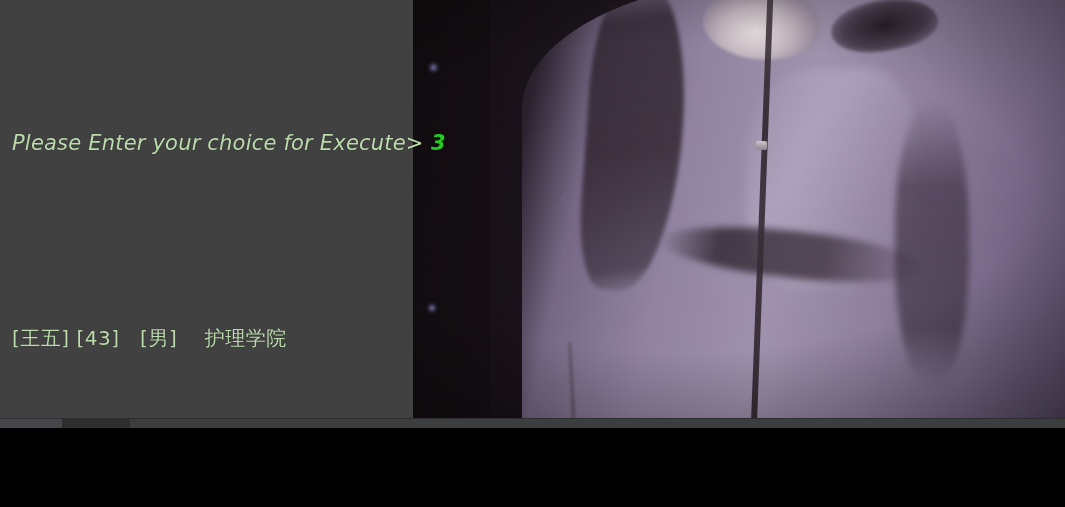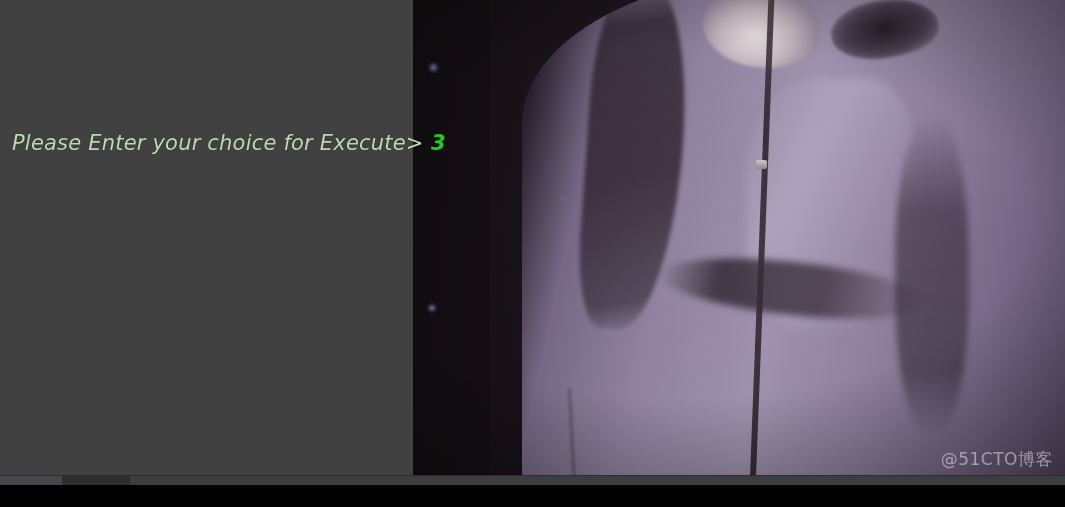--- a/index.html
+++ b/index.html
@@ -3,21 +3,21 @@
 <meta charset="utf-8">
 <style>
   html, body {
     margin: 0;
     padding: 0;
     background: #000;
   }
   #screen {
     position: relative;
     width: 1065px;
-    height: 485px;
+    height: 428px;
     overflow: hidden;
     background: #0b0709;
     font-family: "DejaVu Sans", sans-serif;
   }
 
   
   #photo {
     position: absolute;
     inset: 0;
     overflow: hidden;
@@ -227,30 +227,30 @@
     <div class="ph-layer bokeh bokeh-2"></div>
     <div class="ph-layer bokeh bokeh-3"></div>
     <div class="ph-layer ph-vig"></div>
   </div>
 
   <div id="terminal"></div>
 
   <div id="console">
     <div class="line"><span>Please Enter your choice for Execute&gt;</span><span class="user-input"> 3</span></div>
 
+    <div class="line cjk">[王五] [43]   [男]    护理学院</div>
     
     
     
     
     
     
     
   </div>
 
-  <div id="watermark">@51CTO博客</div>
 
   <div id="taskbar">
     <div class="tb-seg tb-spacer-left"></div>
     <div class="tb-seg tb-active"></div>
     <div class="tb-seg tb-rest"></div>
   </div>
 
 </div>
 
 </body></html>

